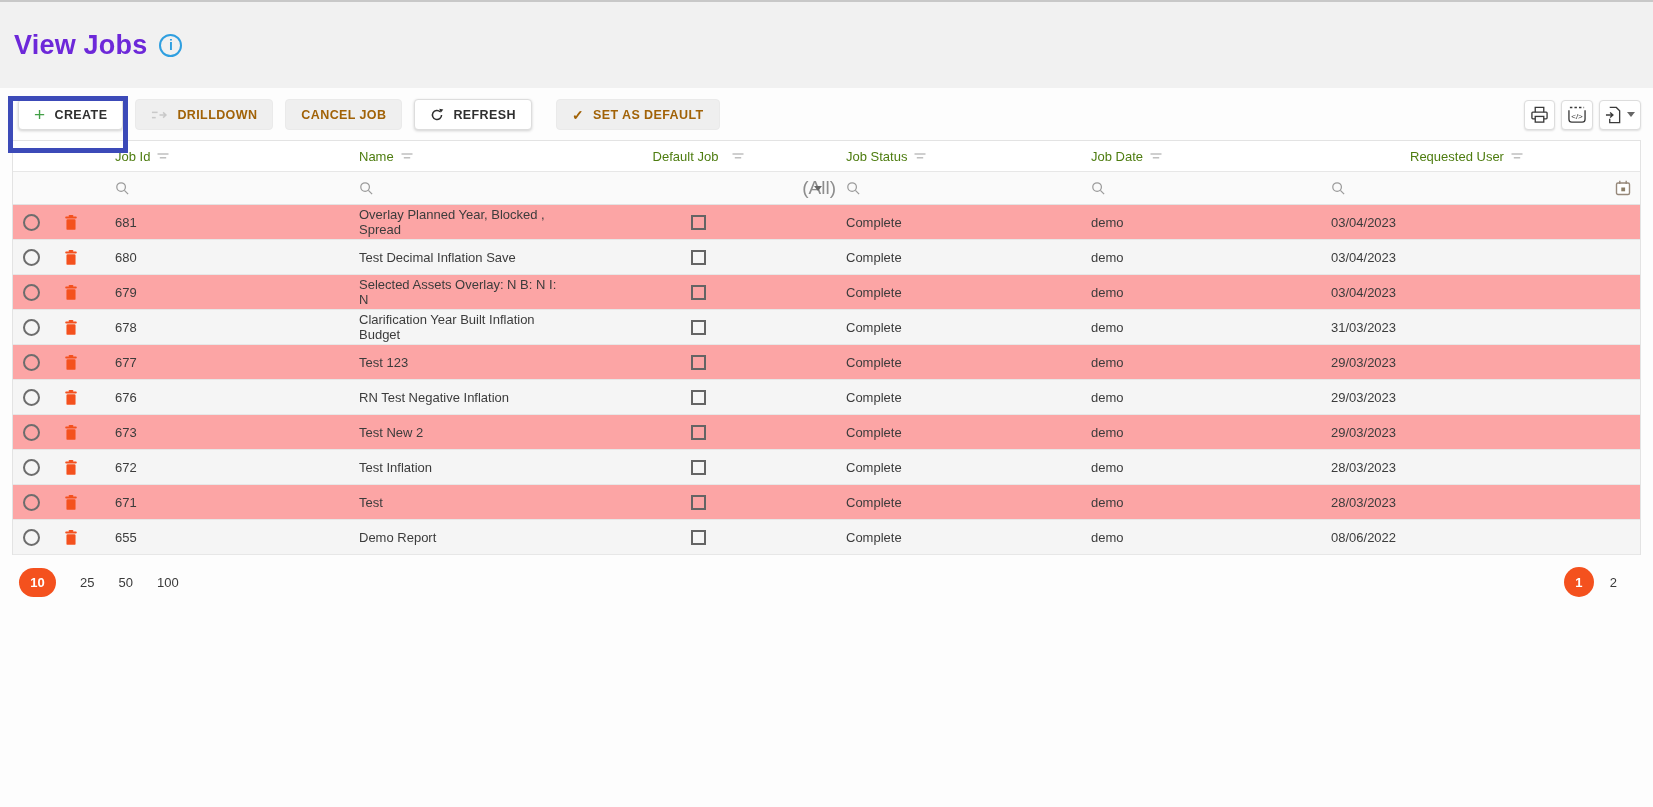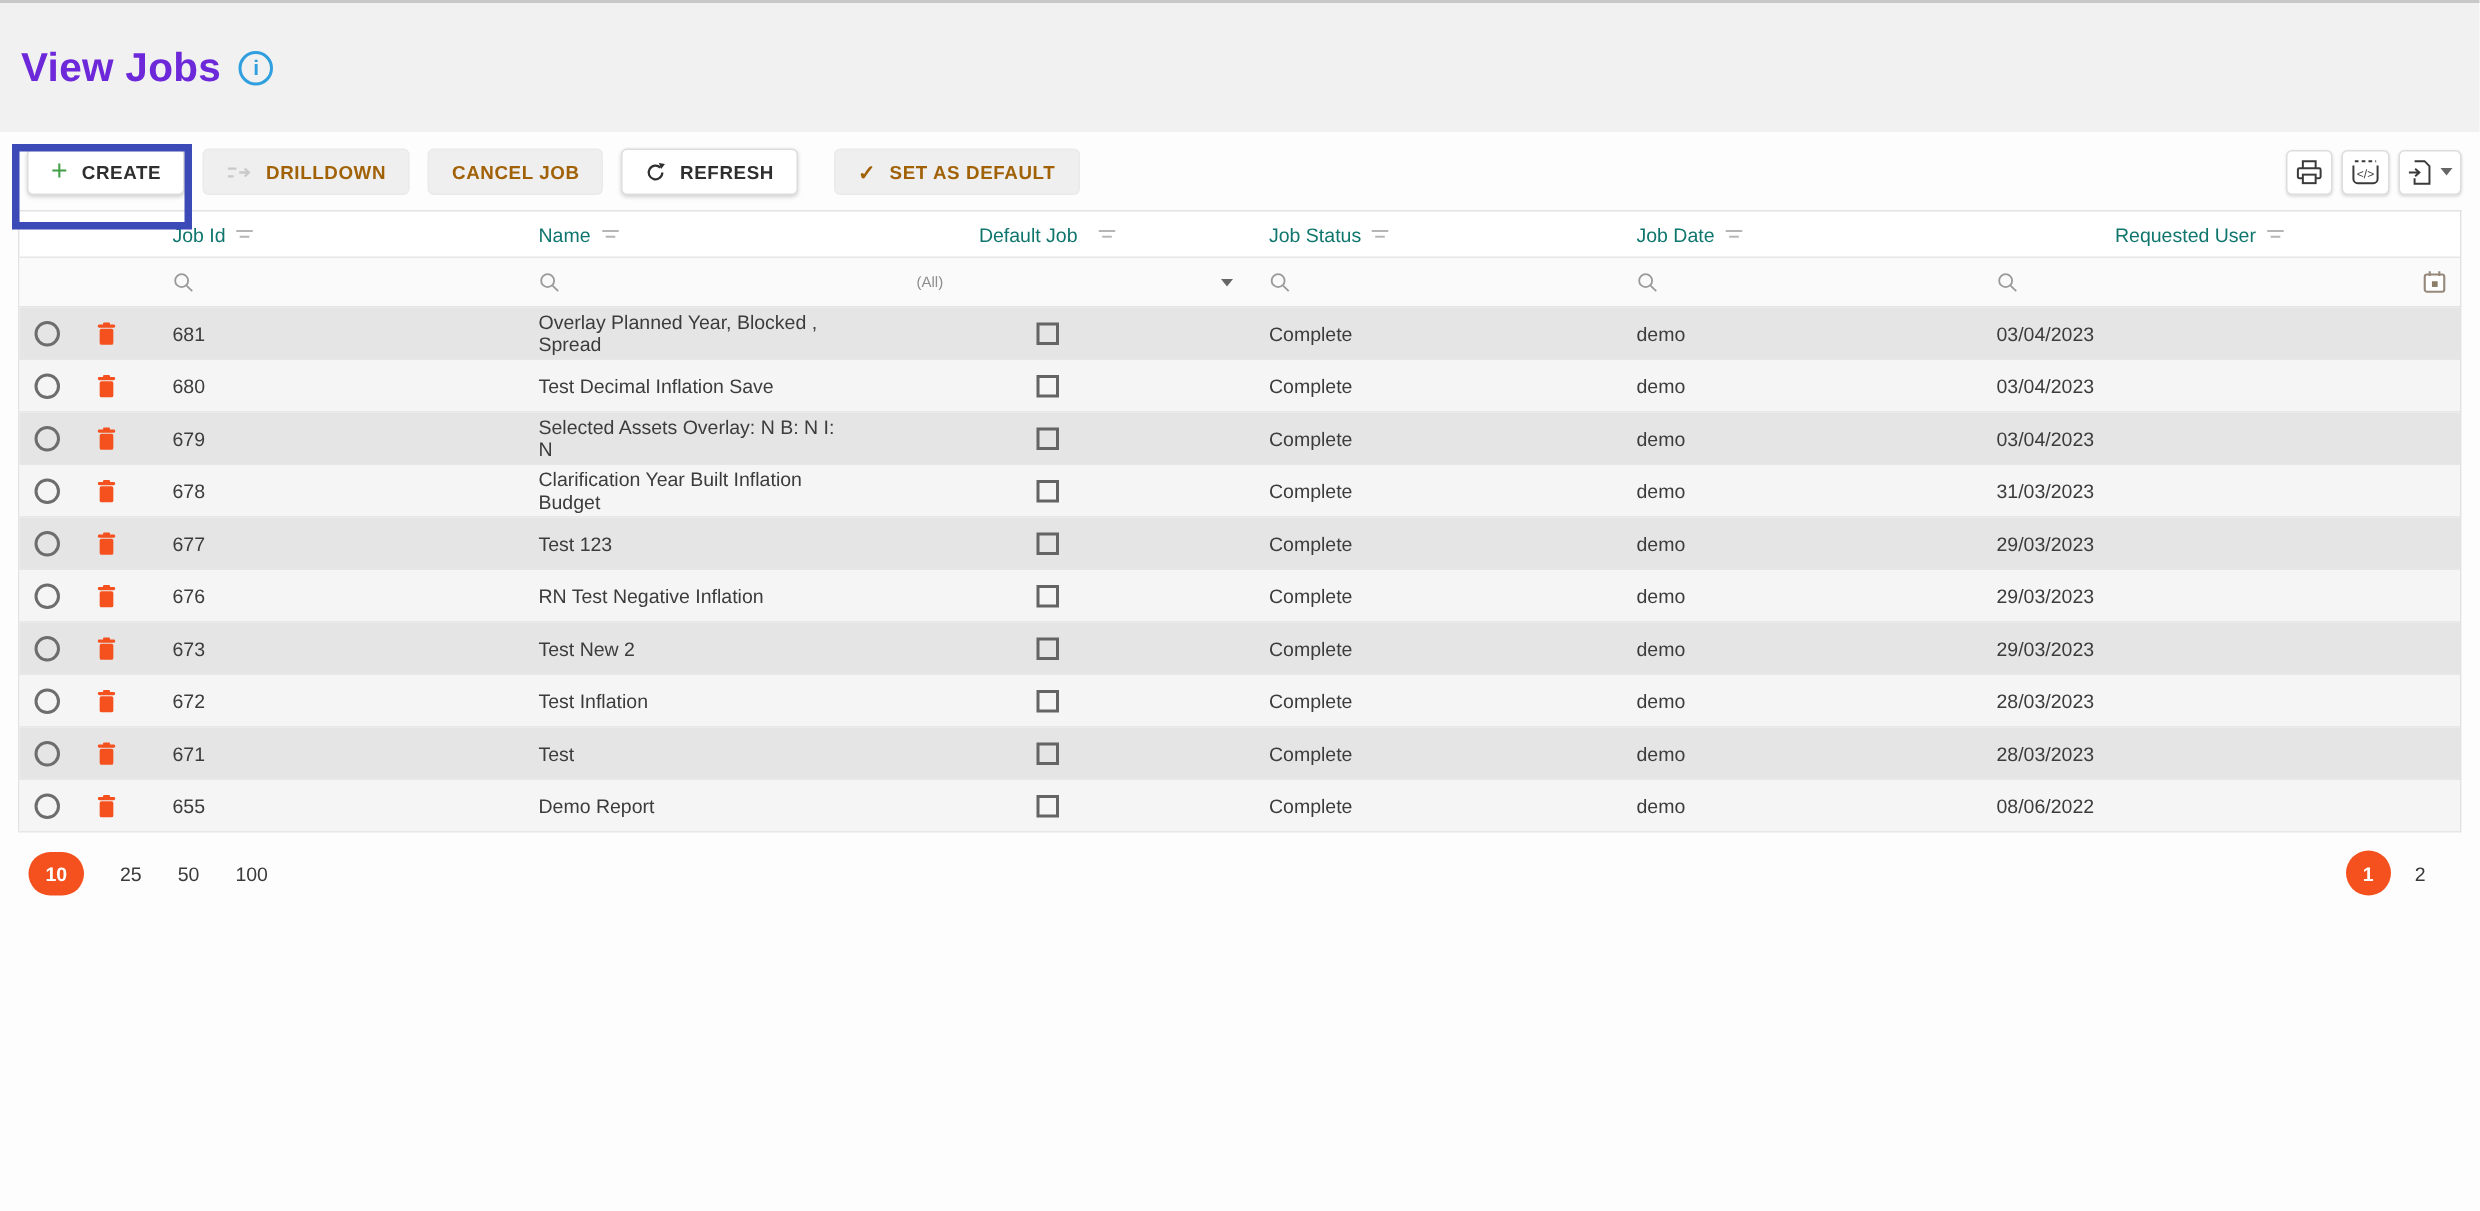--- a/index.html
+++ b/index.html
@@ -52,31 +52,31 @@
   .c0 { width:36px; }  .c1 { width:44px; }
   .c2 { width:256px; padding-left:22px; }
   .c3 { width:212px; padding-left:10px; }
   .c4 { width:275px; display:flex; justify-content:center; }
   .c5 { width:245px; padding-left:10px; }
   .c6 { width:240px; padding-left:10px; }
   .c7 { flex:1; padding-left:10px; }
   .cell { display:flex; align-items:center; font-size:13px; }
 
   .hdr { height:30px; }
-  .hdr .cell { color:#0f766e; gap:7px; }
+  .hdr .cell { color:#4d7c0f; gap:7px; }
   .hdr .c4 { justify-content:center; padding-left:0; }
 
   .filter { height:34px; background:#fafafa; border-top:1px solid #e7e7e7; border-bottom:1px solid #e3e3e3; }
   .filter .cell { color:#8d8d8d; }
-  .all-cell { position:relative; justify-content:flex-start; padding-left:50px; font-size:10px; color:#555; }
+  .all-cell { position:relative; justify-content:flex-end; padding-left:50px; font-size:19px; color:#555; }
   .caret { display:inline-block; width:0; height:0; border-left:4.5px solid transparent; border-right:4.5px solid transparent; border-top:5px solid #666; }
   .all-caret { position:absolute; right:14px; top:14px; }
   .date-filter { justify-content:space-between; padding-right:9px; }
 
-  .row { height:35px; border-bottom:1px solid #e7e7e7; background:#e5e5e5; }
+  .row { height:35px; border-bottom:1px solid #e7e7e7; background:#fca5a5; }
   .row.alt { background:#f5f5f5; }
   .row .cell { color:#3c3c3c; }
   .row .c0 { justify-content:center; }
   .row .c1 { justify-content:center; }
 
   .radio { width:17px; height:17px; border:2px solid #6d6d6d; border-radius:50%; cursor:pointer; }
   .checkbox { width:15px; height:15px; border:2px solid #646464; background:transparent; cursor:pointer; }
   .trash { cursor:pointer; display:inline-flex; }
 
   

